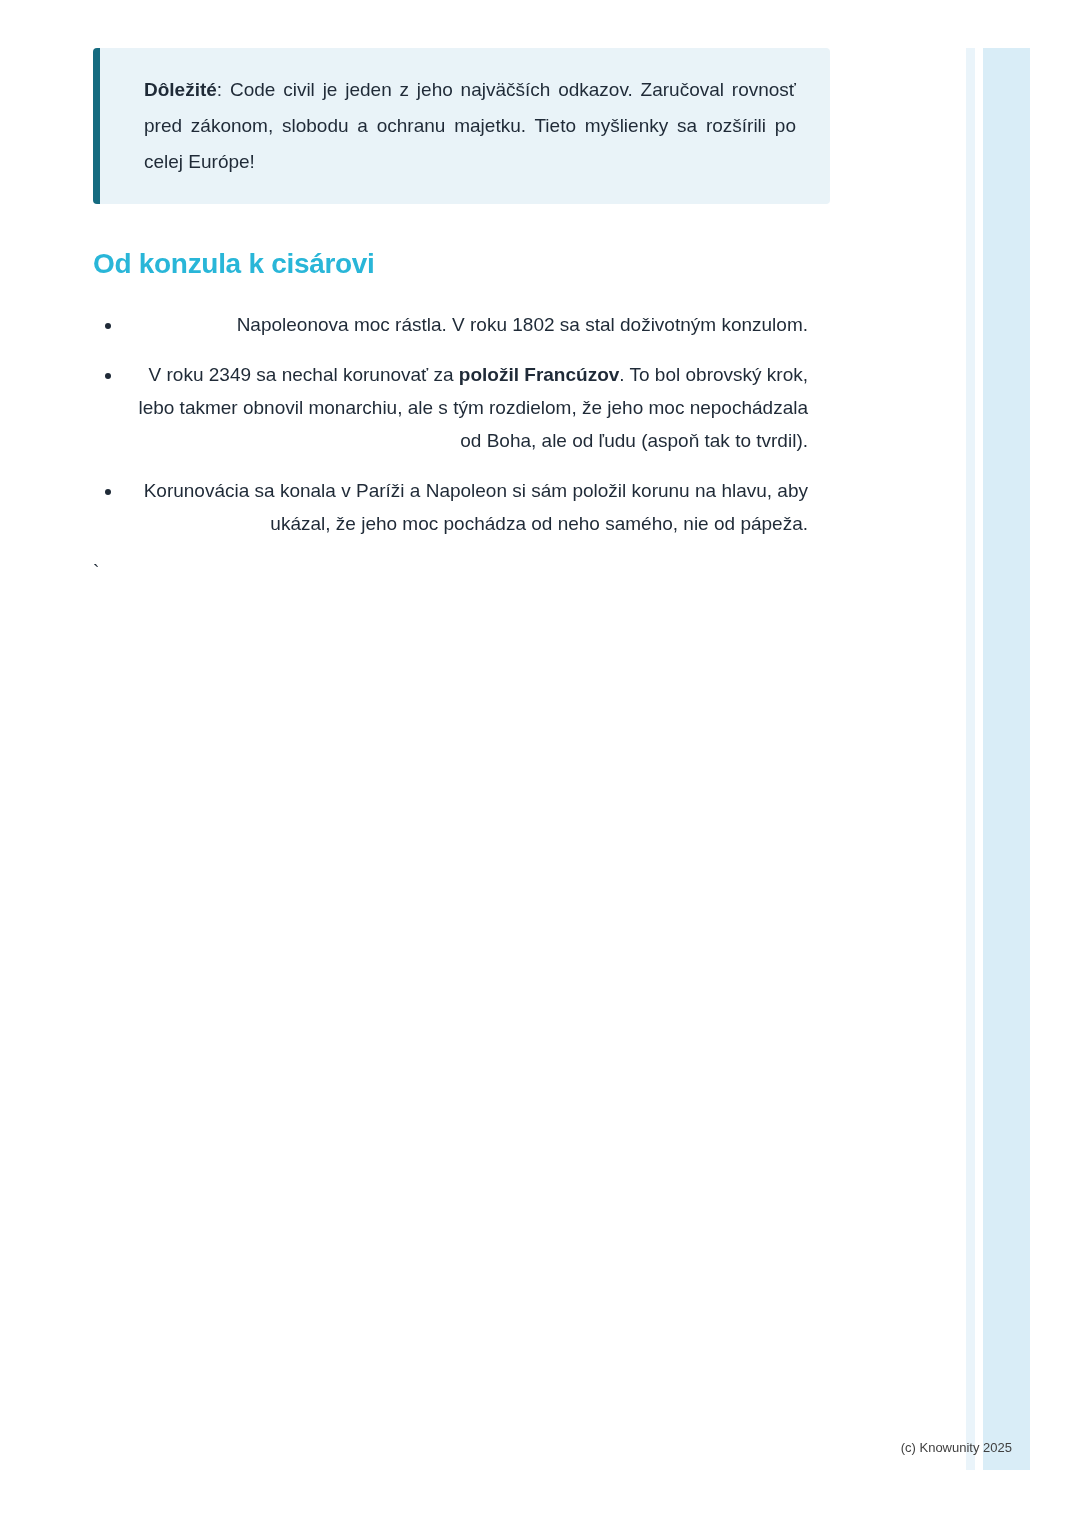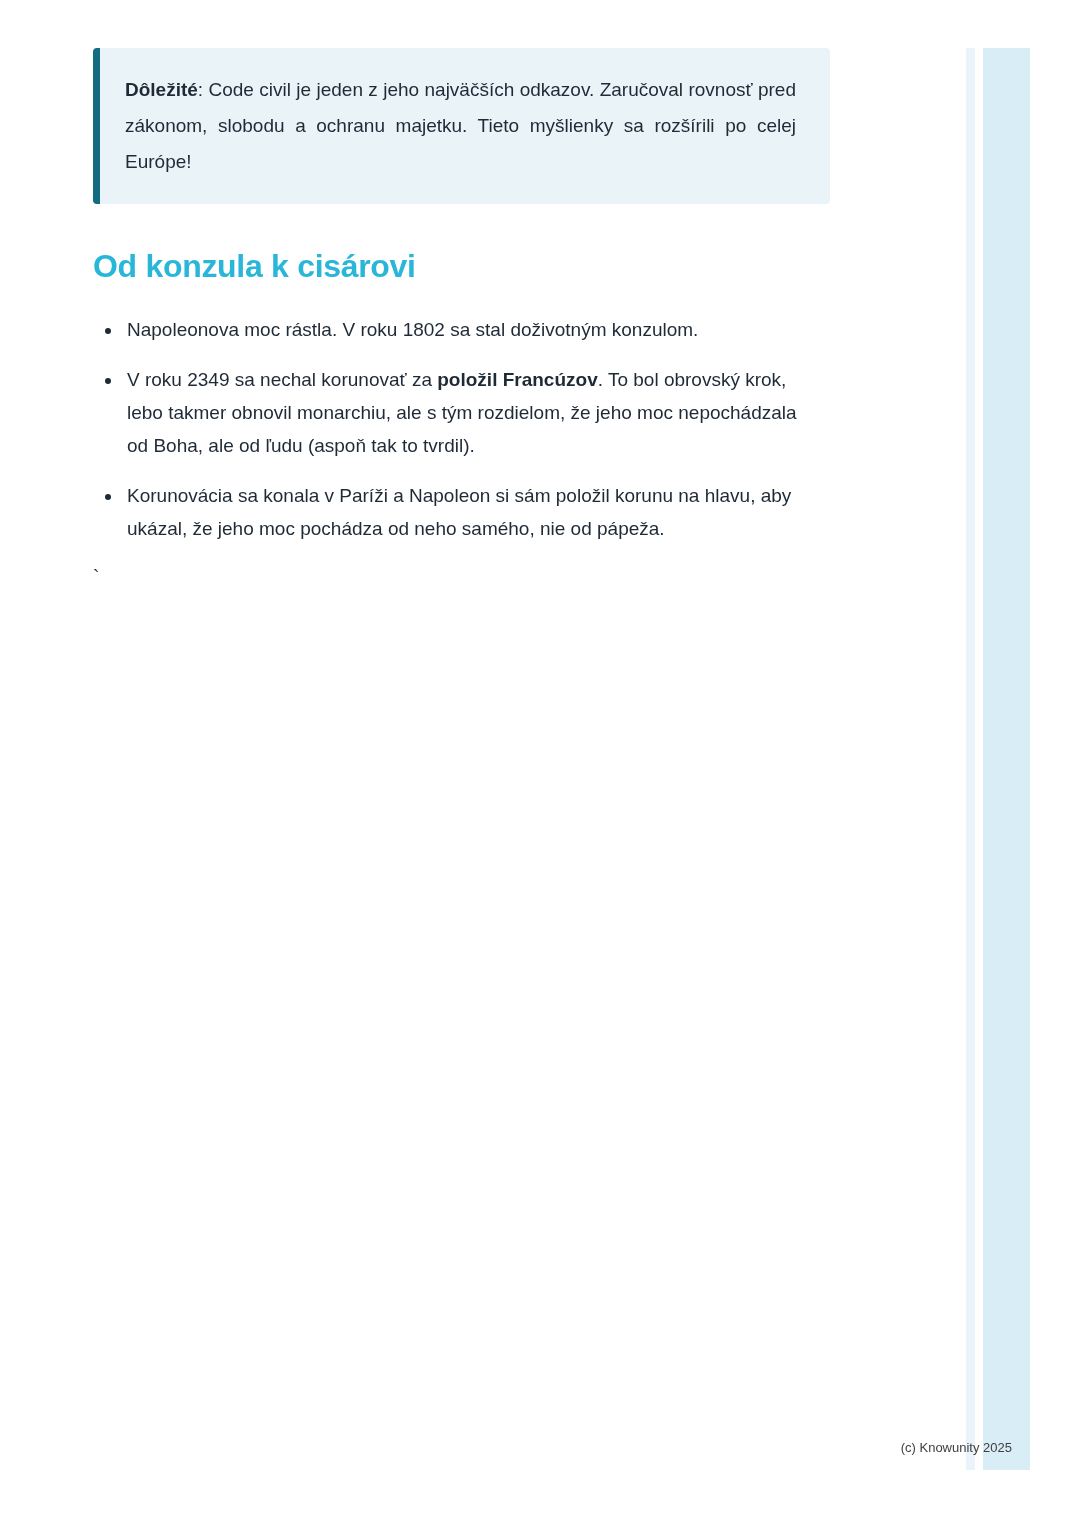--- a/index.html
+++ b/index.html
@@ -44,46 +44,47 @@
     top: 0;
     width: 740px;
   }
 
   
   .callout {
     margin-top: 48px;
     background: #e9f3f8;
     border-left: 7px solid #156b80;
     border-radius: 4px;
-    padding: 24px 34px 24px 25px;
+    padding: 24px 34px 24px 44px;
     width: 737px;
   }
   .callout-text {
     font-size: 19px;
     line-height: 36px;
     text-align: justify;
     color: #1f2a37;
   }
   .callout-text strong { font-weight: 700; }
 
   
   .heading {
     margin-top: 44px;
-    font-size: 32px;
+    font-size: 28px;
     font-weight: 700;
     color: #29b6d8;
     letter-spacing: -0.3px;
   }
 
   
   .bullets {
     margin-top: 28px;
     list-style: disc outside;
     padding-left: 30px;
     width: 715px;
+    text-align: right;
   }
   .bullets li {
     font-size: 19px;
     line-height: 33px;
     margin-bottom: 17px;
     padding-left: 4px;
   }
   .bullets li strong { font-weight: 700; }
 
   

